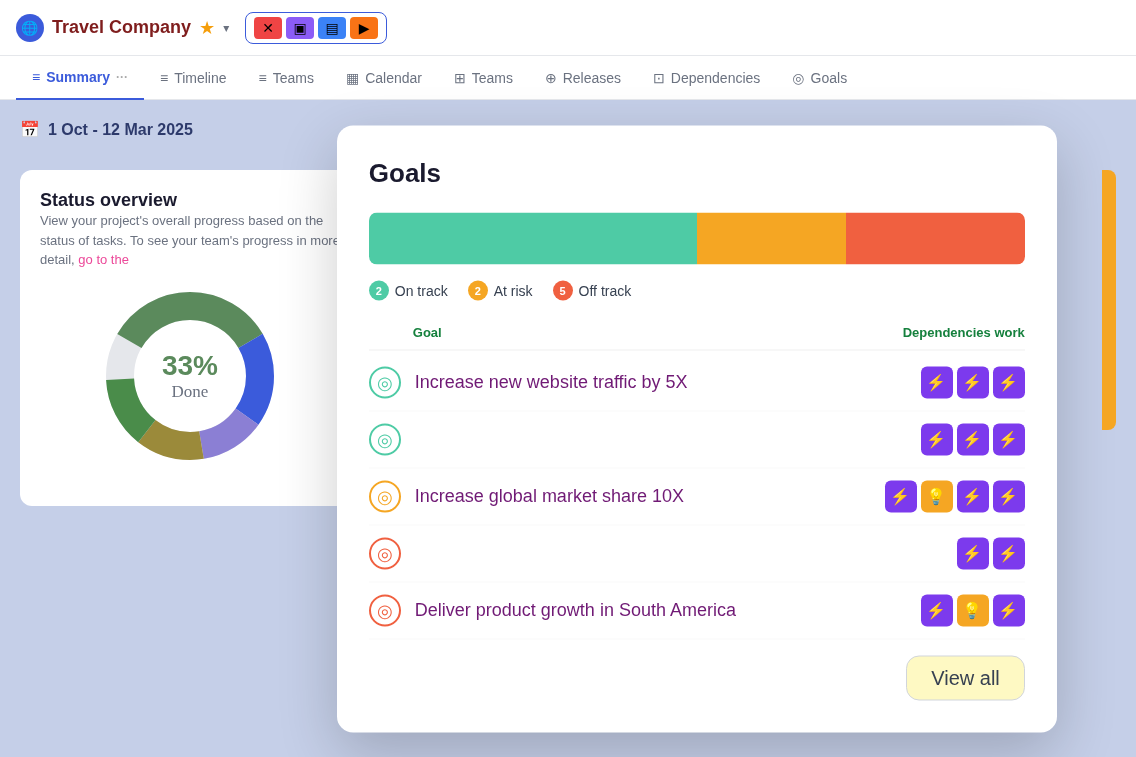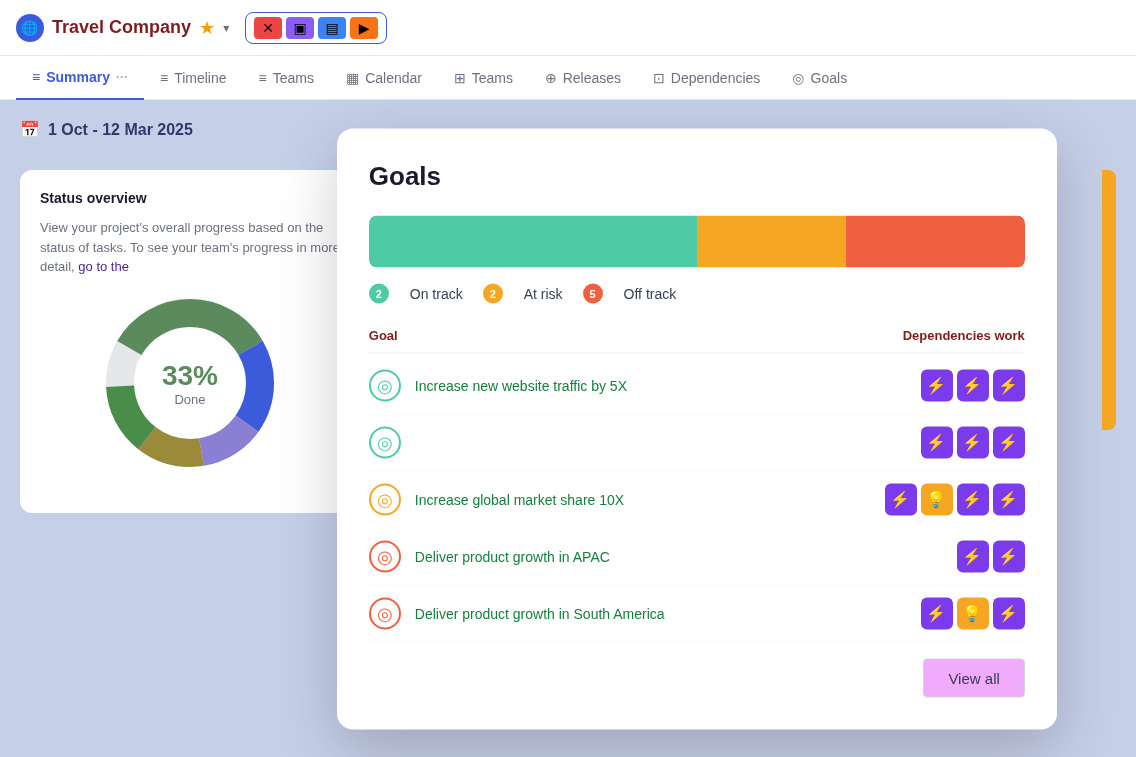--- a/index.html
+++ b/index.html
@@ -114,32 +114,31 @@
     .status-overview {
       background: white;
       border-radius: 12px;
       padding: 20px;
       width: 340px;
       position: absolute;
       top: 70px;
       left: 20px;
     }
     .status-overview h2 {
-      font-size: 14px;
+      font-size: 18px;
       font-weight: 700;
       color: #1a1a2e;
-      margin-bottom: 12px;
     }
     .status-desc {
       font-size: 13px;
       color: #6b7280;
       line-height: 1.5;
       margin-bottom: 16px;
     }
-    .status-desc a { color: #4c1d95; text-decoration: none; }
+    .status-desc a { color: #ec4899; text-decoration: none; }
 
     
     .donut-container {
       display: flex;
       justify-content: center;
       align-items: flex-start;
       height: 200px;
     }
     .donut-chart {
       position: relative;
@@ -152,22 +151,23 @@
       left: 50%;
       transform: translate(-50%, -50%);
       text-align: center;
     }
     .donut-percent {
       font-size: 28px;
       font-weight: 700;
       color: #5b8a5c;
     }
     .donut-done {
-      font-size: 13px;
+      font-size: 17px;
       color: #6b7280;
+      font-family: Liberation Serif, serif;
     }
 
     
     .goals-modal {
       background: white;
       border-radius: 16px;
       width: 720px;
       max-height: 640px;
       padding: 32px;
       box-shadow: 0 20px 60px rgba(0,0,0,0.2);
@@ -213,34 +213,35 @@
       display: flex;
       align-items: center;
       justify-content: center;
       font-size: 11px;
       font-weight: 700;
       color: white;
     }
     .badge-green { background: #4ecba5; }
     .badge-yellow { background: #f5a623; }
     .badge-red { background: #f06040; }
-    .status-count-label { color: #374151; margin-left: 15px; }
+    .status-count-label { color: #374151; }
 
     
     .goals-table-header {
       display: flex;
       justify-content: space-between;
       padding: 0 0 10px 0;
       border-bottom: 1px solid #f0f0f0;
       margin-bottom: 4px;
     }
     .goals-table-header span {
       font-size: 13px;
       font-weight: 600;
-      color: #7f1d1d;
+      color: #15803d;
+      margin-left: 44px;
     }
 
     .goal-row {
       display: flex;
       align-items: center;
       justify-content: space-between;
       padding: 12px 0;
       border-bottom: 1px solid #f9f9f9;
     }
     .goal-left {
@@ -251,22 +252,22 @@
     .goal-icon {
       width: 32px;
       height: 32px;
       border-radius: 50%;
       display: flex;
       align-items: center;
       justify-content: center;
       font-size: 18px;
     }
     .goal-name {
-      font-size: 14px;
-      color: #15803d;
+      font-size: 18px;
+      color: #701a75;
     }
     .contrib-icons {
       display: flex;
       gap: 4px;
     }
     .contrib-icon {
       width: 32px;
       height: 32px;
       border-radius: 6px;
       background: #7c3aed;
@@ -279,23 +280,23 @@
     .contrib-icon.yellow { background: #f5a623; }
 
     .view-all-btn {
       display: flex;
       justify-content: flex-end;
       margin-top: 16px;
     }
     .view-all-btn button {
       padding: 10px 24px;
       border: 1.5px solid #d1d5db;
-      border-radius: 4px;
-      background: #f0abfc;
-      font-size: 15px;
+      border-radius: 13px;
+      background: #fef9c3;
+      font-size: 20px;
       font-weight: 500;
       color: #374151;
       cursor: pointer;
     }
   </style>
 </head>
 <body>
 
 <div class="top-bar">
   <div class="globe-icon">🌐</div>
@@ -449,21 +450,20 @@
         <div class="contrib-icon">⚡</div>
         <div class="contrib-icon yellow">💡</div>
         <div class="contrib-icon">⚡</div>
         <div class="contrib-icon">⚡</div>
       </div>
     </div>
 
     <div class="goal-row">
       <div class="goal-left">
         <div class="goal-icon" style="border: 2.5px solid #f06040; color:#f06040;">◎</div>
-        <span class="goal-name">Deliver product growth in APAC</span>
       </div>
       <div class="contrib-icons">
         <div class="contrib-icon">⚡</div>
         <div class="contrib-icon">⚡</div>
       </div>
     </div>
 
     <div class="goal-row">
       <div class="goal-left">
         <div class="goal-icon" style="border: 2.5px solid #f06040; color:#f06040;">◎</div>

